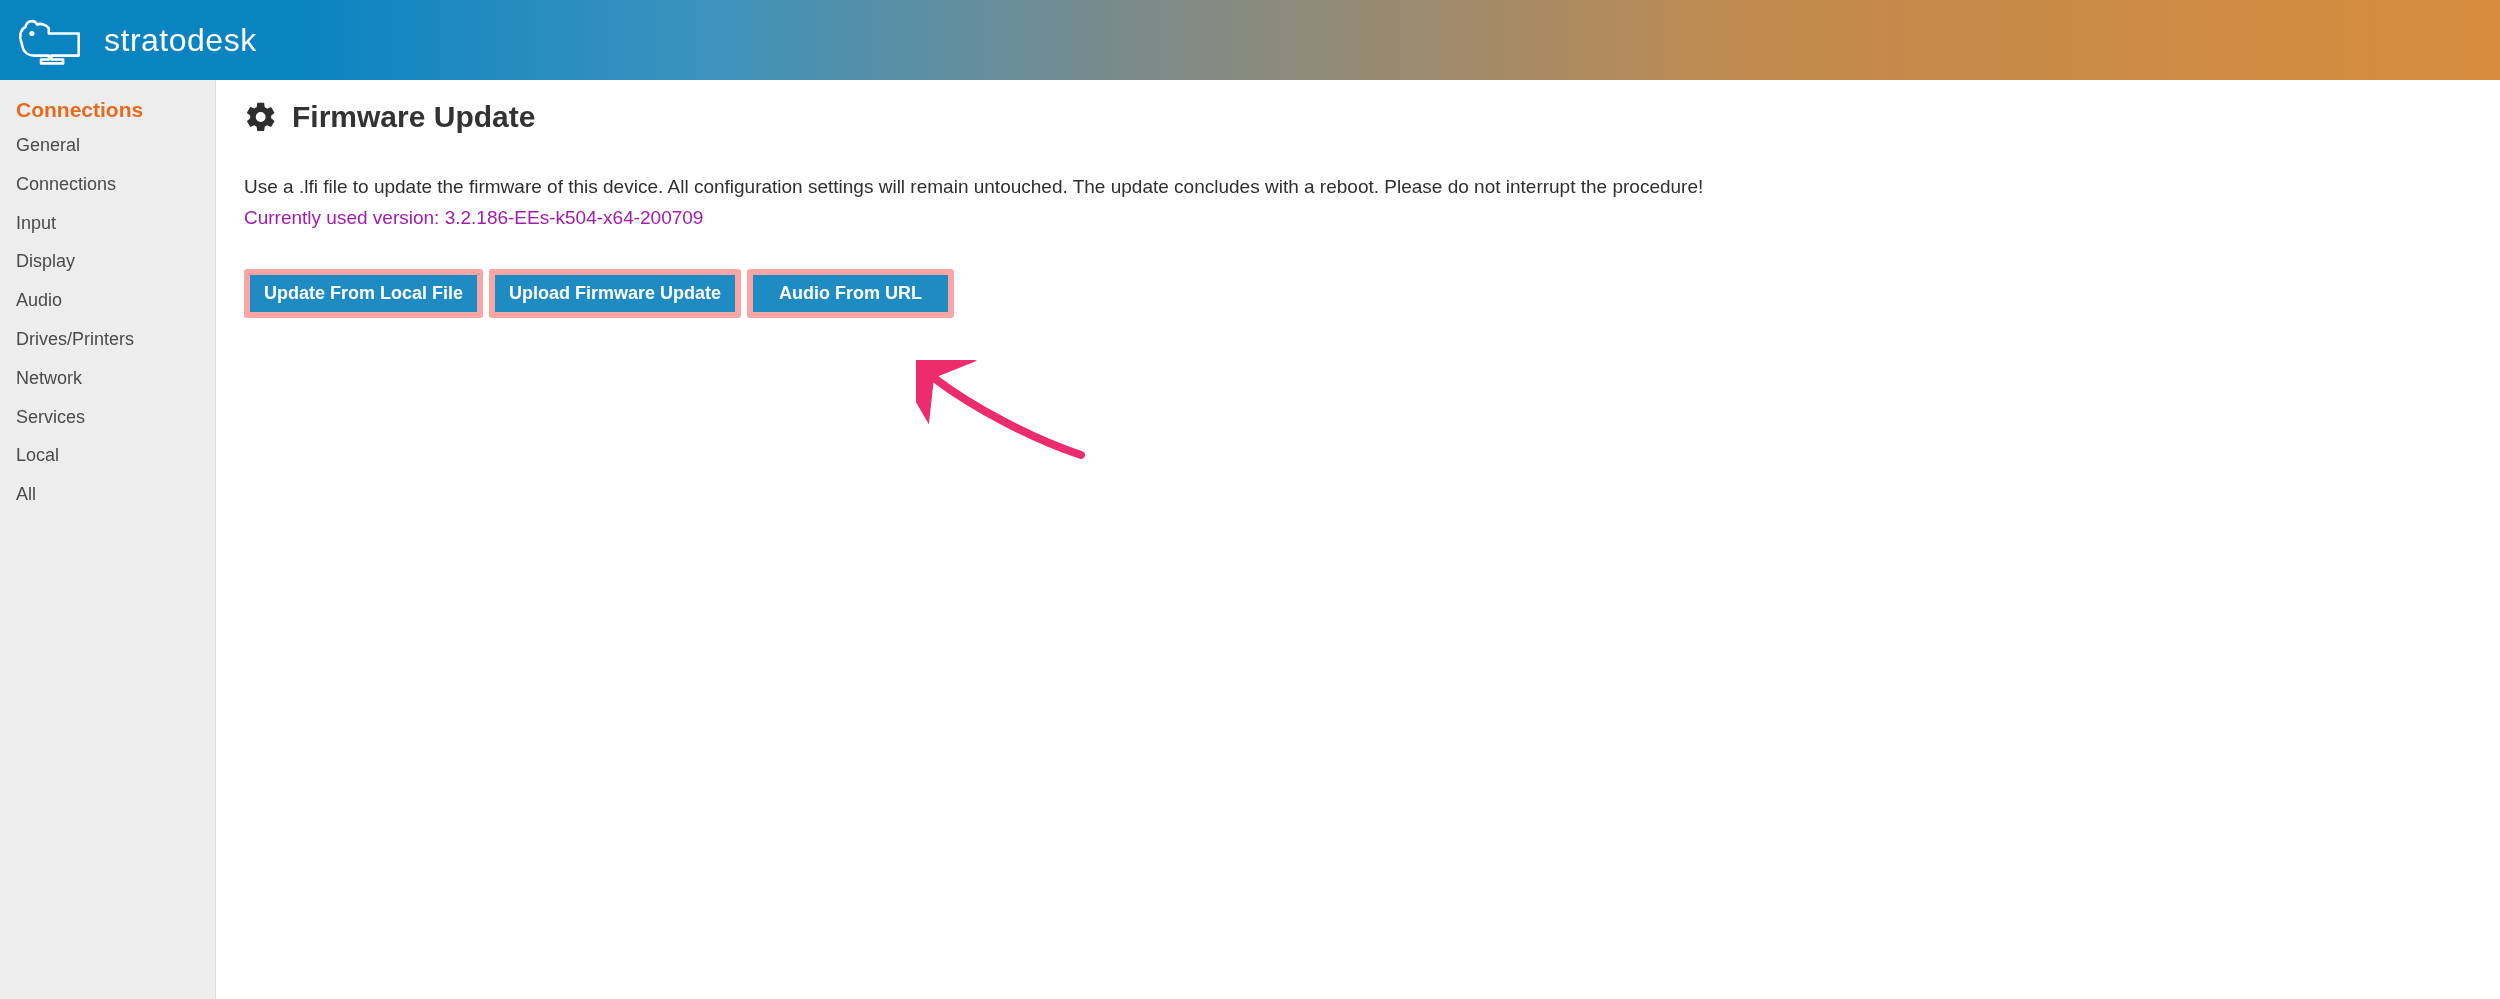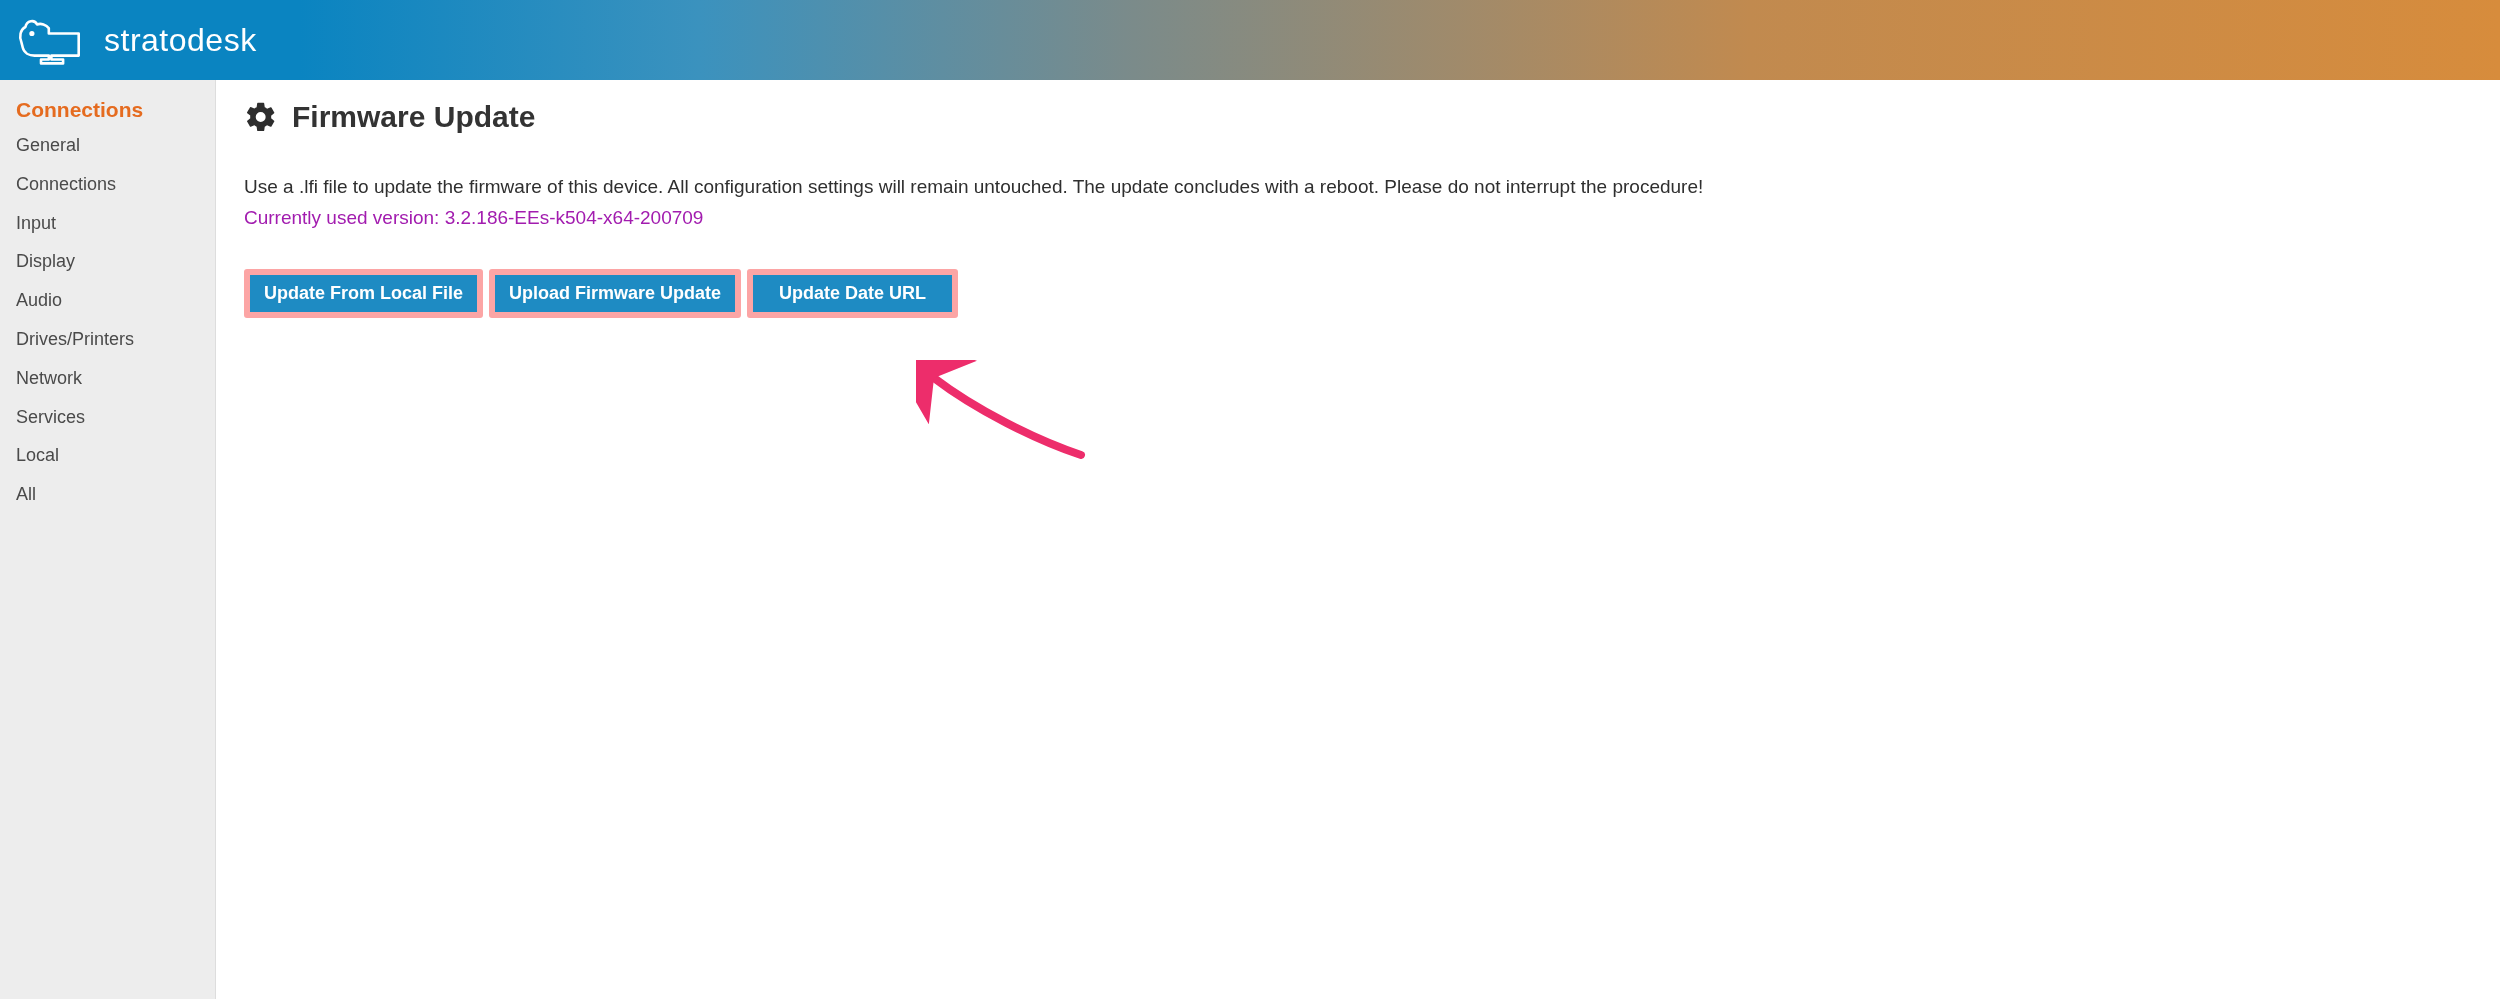--- a/index.html
+++ b/index.html
@@ -111,21 +111,21 @@
       </svg>
       <h1>Firmware Update</h1>
     </div>
 
     <p class="desc">Use a .lfi file to update the firmware of this device. All configuration settings will remain untouched. The update concludes with a reboot. Please do not interrupt the procedure!</p>
     <p class="version">Currently used version: 3.2.186-EEs-k504-x64-200709</p>
 
     <div class="button-row">
       <button class="btn">Update From Local File</button>
       <button class="btn">Upload Firmware Update</button>
-      <button class="btn wide">Update Date URL</button>
+      <button class="btn wide">Audio From URL</button>
     </div>
 
     <svg class="arrow-annot" width="180" height="110" viewBox="0 0 180 110">
       <defs>
         <marker id="ah" markerWidth="14" markerHeight="14" refX="3" refY="5" orient="auto">
           <path d="M0,0 L12,5 L0,10 L3,5 Z" fill="#ed2d6b"></path>
         </marker>
       </defs>
       <path d="M165,95 C120,80 60,50 18,18" stroke="#ed2d6b" stroke-width="8" fill="none" marker-end="url(#ah)" stroke-linecap="round"></path>
     </svg>

